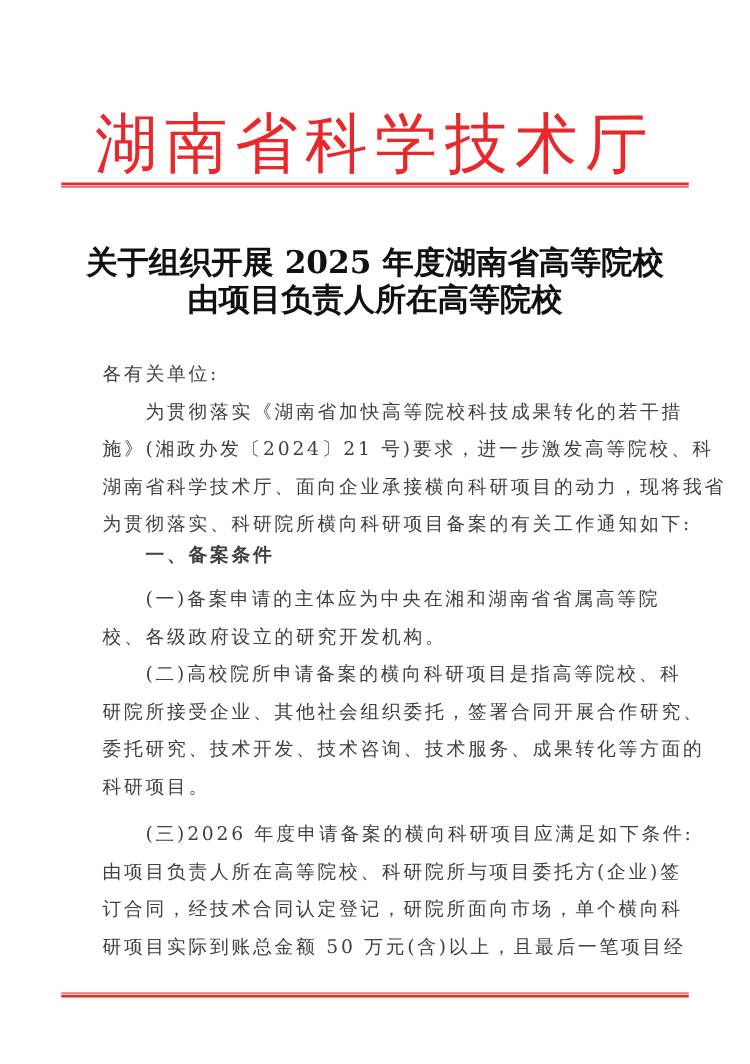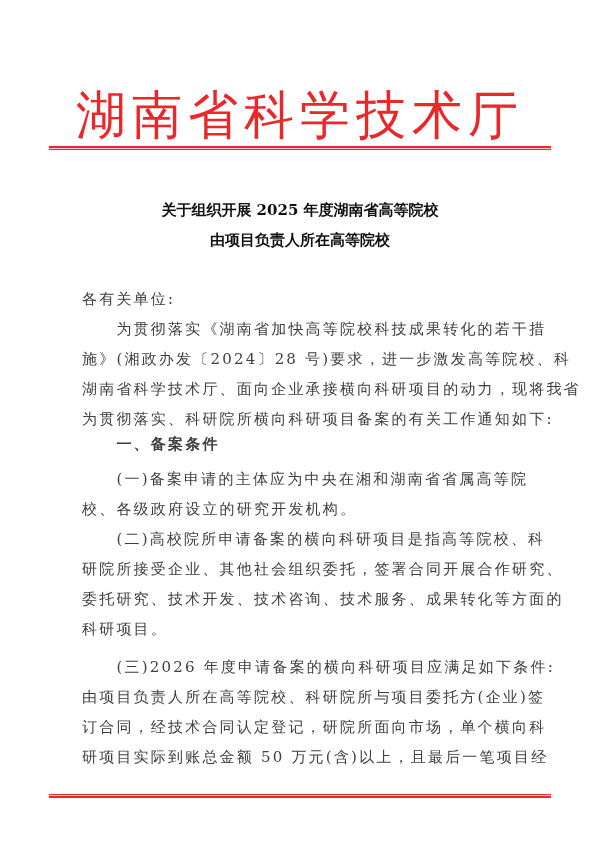--- a/index.html
+++ b/index.html
@@ -12,21 +12,21 @@
     transform: scaleY(1.05);
   }
   .rule { position: absolute; left: 49px; width: 502px; }
   .rule .thick { height: 2px; background: #e8282b; }
   .rule .gap { height: 1px; background: #f7c9c9; }
   .rule .thin { height: 1px; background: #e8282b; }
   .rule.top { top: 146px; }
   .rule.bottom { top: 794px; }
   .title {
     position: absolute; left: 0; width: 600px; text-align: center;
-    font-size: 15px; font-weight: bold; line-height: 30px; color: #111;
+    font-size: 25px; font-weight: bold; line-height: 30px; color: #111;
   }
   .title.l1 { top: 195px; }
   .title.l2 { top: 225px; }
   .body-text {
     position: absolute; left: 82px; width: 445px;
     font-size: 15px; line-height: 30px; color: #404040;
     letter-spacing: 2.2px; white-space: nowrap;
   }
   .heading { font-weight: bold; font-family: "DejaVu Sans", "Liberation Sans", sans-serif; }
 </style>
@@ -39,21 +39,21 @@
   <div class="thick"></div>
     <div class="gap"></div>
     <div class="thin"></div>
 </div>
 
 <div class="title l1">关于组织开展 2025 年度湖南省高等院校</div>
 <div class="title l2">由项目负责人所在高等院校</div>
 
 <div class="body-text" style="top:284px">各有关单位:</div>
 <div class="body-text" style="top:314px">　　为贯彻落实《湖南省加快高等院校科技成果转化的若干措</div>
-<div class="body-text" style="top:344px">施》(湘政办发〔2024〕28 号)要求，进一步激发高等院校、科</div>
+<div class="body-text" style="top:344px">施》(湘政办发〔2024〕21 号)要求，进一步激发高等院校、科</div>
 <div class="body-text" style="top:374px">湖南省科学技术厅、面向企业承接横向科研项目的动力，现将我省</div>
 <div class="body-text" style="top:404px">为贯彻落实、科研院所横向科研项目备案的有关工作通知如下:</div>
 <div class="body-text heading" style="top:429px">　　一、备案条件</div>
 <div class="body-text" style="top:464px">　　(一)备案申请的主体应为中央在湘和湖南省省属高等院</div>
 <div class="body-text" style="top:494px">校、各级政府设立的研究开发机构。</div>
 <div class="body-text" style="top:524px">　　(二)高校院所申请备案的横向科研项目是指高等院校、科</div>
 <div class="body-text" style="top:554px">研院所接受企业、其他社会组织委托，签署合同开展合作研究、</div>
 <div class="body-text" style="top:584px">委托研究、技术开发、技术咨询、技术服务、成果转化等方面的</div>
 <div class="body-text" style="top:614px">科研项目。</div>
 <div class="body-text" style="top:652px">　　(三)2026 年度申请备案的横向科研项目应满足如下条件:</div>

